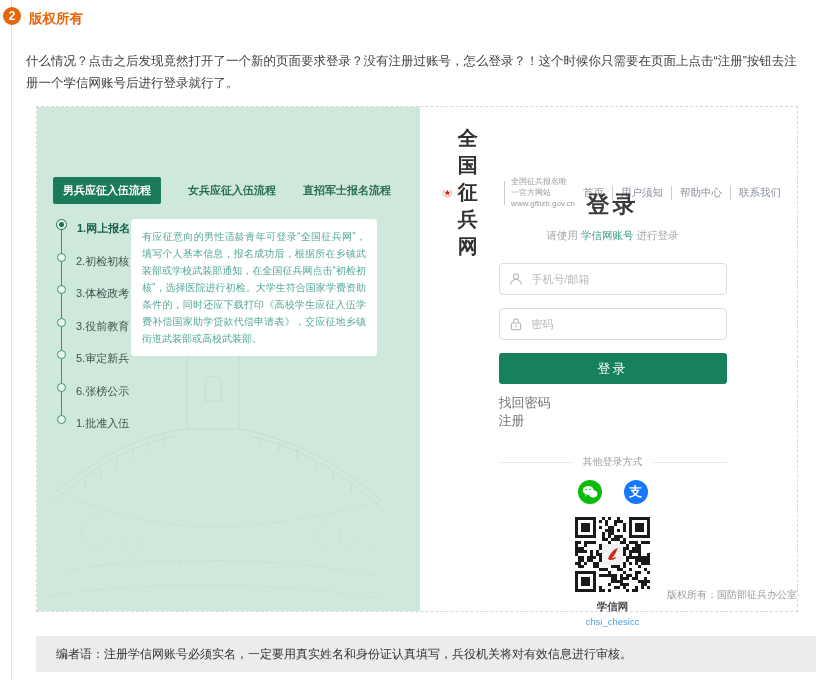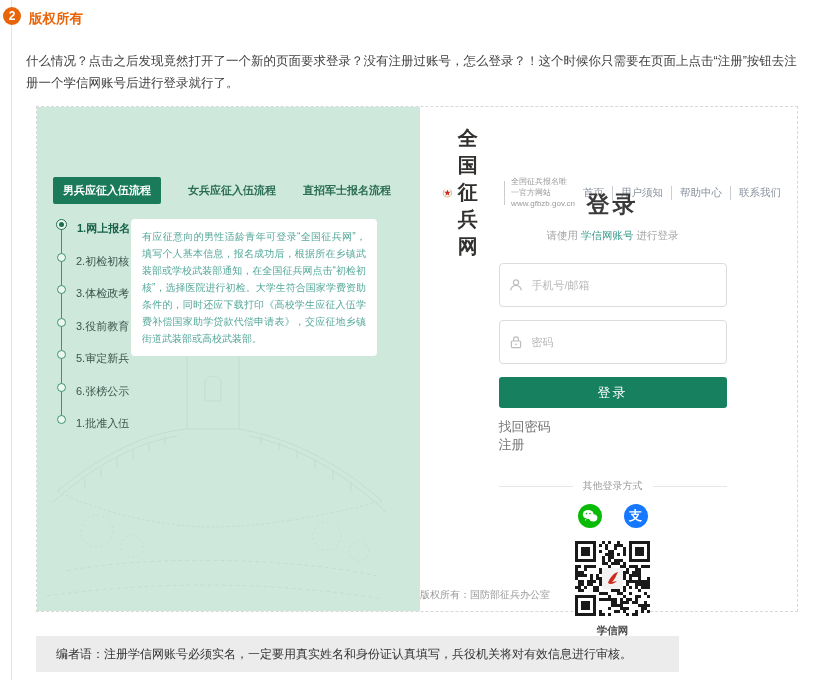--- a/index.html
+++ b/index.html
@@ -62,21 +62,21 @@
   .nav{margin-left:auto;display:flex;align-items:center;font-size:10.5px;color:#8b939e;}
   .nav span{cursor:pointer;padding:0 8px;white-space:nowrap;}
   .nav span + span{border-left:1px solid #c9ced4;}
 
   .login-area{position:absolute;top:82px;left:8px;right:0;text-align:center;}
   .login-title{font-size:23px;font-weight:bold;color:#3a3a3a;letter-spacing:3px;}
   .login-sub{margin-top:9px;font-size:10.5px;color:#a5a5a5;}
   .login-sub .chsi{color:#3d9c8e;cursor:pointer;}
   .form{width:228px;margin:20px auto 0;text-align:left;}
   .field{
-    display:flex;align-items:center;height:44px;border:1px solid #dcdcdc;border-radius:4px;
+    display:flex;align-items:center;height:32px;border:1px solid #dcdcdc;border-radius:4px;
     background:#fff;box-sizing:border-box;padding:0 9px;margin-bottom:13px;
   }
   .field .ficon{width:14px;height:14px;margin-right:7px;flex:none;}
   .field input{
     border:none;outline:none;flex:1;font-size:11px;color:#333;background:transparent;
     font-family:inherit;min-width:0;
   }
   .field input::placeholder{color:#b8b8b8;}
   .login-btn{
     width:228px;height:31px;background:#17805f;color:#fff;border:none;border-radius:3px;
@@ -87,24 +87,24 @@
   .other-divider{width:228px;margin:25px auto 0;display:flex;align-items:center;font-size:10px;color:#9c9c9c;}
   .other-divider::before,.other-divider::after{content:"";flex:1;height:1px;background:#e7e7e7;}
   .other-divider b{font-weight:normal;padding:0 10px;white-space:nowrap;}
   .sns-row{margin-top:11px;display:flex;justify-content:center;gap:22px;}
   .sns{width:24px;height:24px;border-radius:50%;cursor:pointer;display:flex;align-items:center;justify-content:center;}
   .sns.wechat{background:#09bb07;}
   .sns.alipay{background:#1677ff;color:#fff;font-size:13px;font-weight:bold;}
   .qr-wrap{margin-top:13px;}
   .qr-label{margin-top:4px;font-size:10.5px;color:#4a4a4a;font-weight:bold;}
   .qr-account{margin-top:2px;font-size:9.5px;color:#4f9ee8;}
-  .copyright{position:absolute;bottom:9px;left:0;right:0;text-align:left;font-size:10px;color:#9a9a9a;}
+  .copyright{position:absolute;bottom:9px;left:0;right:0;text-align:right;font-size:10px;color:#9a9a9a;}
 
   .editor-bar{
-    position:absolute;left:36px;top:636px;width:643px;height:36px;background:#ececec;
+    position:absolute;left:36px;top:636px;width:780px;height:36px;background:#ececec;
     box-sizing:border-box;display:flex;align-items:center;padding:0 20px;
     font-size:12px;color:#333;
   }
 </style>
 </head>
 <body>
 
 <div class="guide-rail"></div>
 <div class="step-circle">2</div>
 <div class="step-title">版权所有</div>

